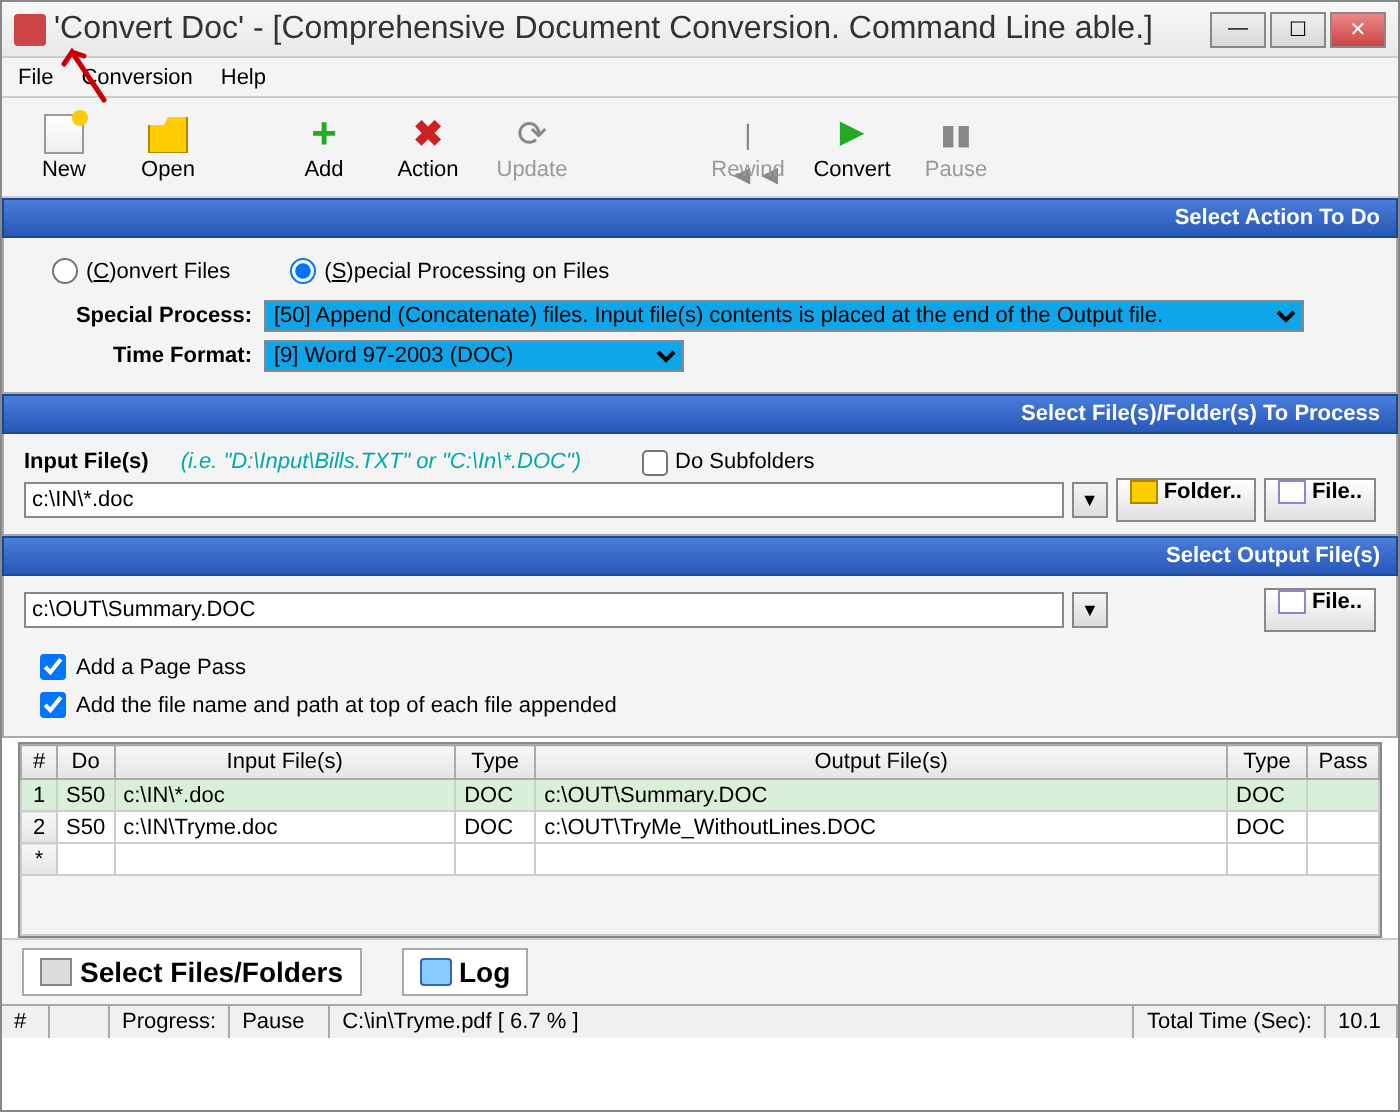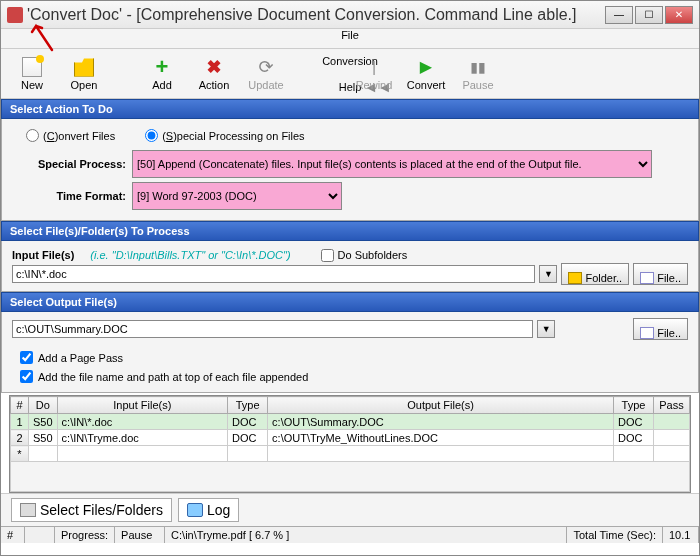--- a/index.html
+++ b/index.html
@@ -5,71 +5,71 @@
 * { box-sizing: border-box; margin: 0; padding: 0; font-family: Tahoma, sans-serif; }
 body { background: #fff; font-size: 11px; width: 700px; height: 556px; overflow: hidden; border: 1px solid #888; }
 
 .titlebar { height: 28px; background: linear-gradient(#f8f8f8,#e8e8e8); border-bottom: 1px solid #ccc; display: flex; align-items: center; padding: 0 6px; }
 .titlebar .icon { width: 16px; height: 16px; margin-right: 4px; background: #c44; border-radius: 2px; }
 .titlebar .title { flex: 1; color: #333; font-size: 16px; }
 .titlebar .winbtns { display: flex; gap: 2px; }
 .winbtn { width: 28px; height: 18px; border: 1px solid #888; background: linear-gradient(#f0f0f0,#d8d8d8); display: flex; align-items: center; justify-content: center; font-size: 10px; cursor: pointer; }
 .winbtn.close { background: linear-gradient(#e88,#c44); color: #fff; }
 
-.menubar { height: 20px; background: #f4f4f4; border-bottom: 1px solid #ccc; display: flex; align-items: center; padding: 0 8px; gap: 14px; flex-direction: column; }
+.menubar { height: 20px; background: #f4f4f4; border-bottom: 1px solid #ccc; display: flex; align-items: center; padding: 0 8px; gap: 14px; }
 .menuitem { cursor: pointer; }
 
 .toolbar { height: 50px; background: #f4f4f4; border-bottom: 1px solid #ccc; display: flex; align-items: center; padding: 0 8px; gap: 6px; }
 .tbtn { display: flex; flex-direction: column; align-items: center; width: 46px; cursor: pointer; padding: 2px; }
 .tbtn.disabled { color: #999; }
 .tbtn .ticon { width: 20px; height: 20px; margin-bottom: 2px; }
 .tgap { width: 20px; }
 .tgap.big { width: 50px; }
 .i-new { background: linear-gradient(#fff,#eee); border: 1px solid #999; position: relative; }
 .i-new::after { content:''; position:absolute; top:-3px; right:-3px; width:8px; height:8px; background:#fc0; border-radius:50%; }
 .i-open { background: #fc0; border: 1px solid #a80; clip-path: polygon(0 30%, 40% 30%, 50% 10%, 100% 10%, 100% 100%, 0 100%); }
 .i-add { color:#2a2; font-size:22px; text-align:center; line-height:20px; font-weight:bold; }
 .i-del { color:#c22; font-size:18px; text-align:center; line-height:20px; font-weight:bold; }
 .i-upd { color:#888; font-size:18px; text-align:center; line-height:20px; }
 .i-rew { color:#888; font-size:14px; text-align:center; line-height:20px; }
 .i-play { color:#2a2; font-size:16px; text-align:center; line-height:20px; }
 .i-pause { color:#888; font-size:14px; text-align:center; line-height:20px; }
 
-.section-hdr { background: linear-gradient(#4a7cd8,#2858b8); color: #fff; font-weight: bold; padding: 3px 8px; font-size: 11px; border: 1px solid #1a4898; }
+.section-hdr { background: linear-gradient(#4a7cd8,#2858b8); color: #fff; font-weight: bold; padding: 3px 8px; font-size: 11px; border: 1px solid #1a4898; text-align: right; }
 .section-body { padding: 6px 10px; border: 1px solid #aaa; border-top: none; background: #f4f4f4; }
 
 .radio-row { display: flex; gap: 30px; padding: 4px 14px; }
 .radio-row label { display: flex; align-items: center; gap: 4px; cursor: pointer; }
 .radio-row u { text-decoration: underline; }
 
 .form-row { display: flex; align-items: center; margin: 4px 0; }
 .form-row .lbl { width: 120px; text-align: right; font-weight: bold; padding-right: 6px; }
-select { font-size: 11px; border: 1px solid #888; background: #f9a8d4; height: 28px; }
+select { font-size: 11px; border: 1px solid #888; background: #0ea5e9; height: 16px; }
 
 .iolabel { font-weight: bold; padding: 2px 0; }
 .hint { color: #0aa; font-style: italic; padding-left: 16px; }
 .iorow { display: flex; align-items: center; gap: 4px; }
 .iorow input[type=text] { flex: 1; border: 1px solid #888; height: 18px; padding: 0 3px; font-size: 11px; }
 .dd { width: 18px; height: 18px; border: 1px solid #888; background: linear-gradient(#f4f4f4,#ddd); text-align: center; line-height: 16px; cursor: pointer; font-size: 9px; }
-.fbtn { height: 22px; border: 1px solid #888; background: linear-gradient(#fff,#e0e0e0); padding: 0 6px; display: flex; align-items: flex-end; gap: 3px; cursor: pointer; }
+.fbtn { height: 22px; border: 1px solid #888; background: linear-gradient(#fff,#e0e0e0); padding: 0 6px; display: flex; align-items: flex-start; gap: 3px; cursor: pointer; font-weight: bold; }
 .fbtn .fi { width: 14px; height: 12px; background: #fc0; border: 1px solid #a80; }
 .fbtn .fi.file { background: #fff; border: 1px solid #88c; }
 .subfolder { margin-left: 30px; display: flex; align-items: center; gap:4px; }
 
 .chk-row { padding: 3px 8px; display: flex; align-items: center; gap: 5px; }
 
 .grid { border: 1px solid #888; margin: 2px 8px 0 8px; }
 .grid table { width: 100%; border-collapse: collapse; font-size: 11px; }
 .grid th { background: linear-gradient(#f8f8f8,#e4e4e4); border: 1px solid #aaa; padding: 2px 4px; font-weight: normal; }
 .grid td { border: 1px solid #ccc; padding: 1px 4px; background: #fff; height: 16px; }
 .grid tr.hl td { background: #d8f0d8; }
 .grid td.rowh { background: linear-gradient(#f8f8f8,#e4e4e4); text-align:center; width:16px; }
 .grid td.star { background: linear-gradient(#f8f8f8,#e4e4e4); text-align:center; }
 
-.bottom-tabs { display: flex; align-items: flex-start; padding: 4px 10px; gap: 6px; border-top: 1px solid #ccc; background:#f4f4f4; }
+.bottom-tabs { display: flex; align-items: flex-start; padding: 4px 10px; gap: 20px; border-top: 1px solid #ccc; background:#f4f4f4;font-weight:bold; }
 .btab { display: flex; align-items: center; gap: 4px; padding: 3px 8px; border: 1px solid #aaa; background: #fff; cursor: pointer; font-size: 14px; }
 .btab .bi { width: 16px; height: 14px; }
 .bi1 { background: #ddd; border:1px solid #888; }
 .bi2 { background: #8cf; border:1px solid #36a; border-radius: 2px; }
 
 .statusbar { display: flex; border-top: 1px solid #aaa; background: #f0f0f0; font-size: 11px; }
 .statusbar > div { border-right: 1px solid #aaa; padding: 2px 6px; }
 
 .arrow-overlay { position: absolute; top: 22px; left: 30px; width: 30px; height: 30px; pointer-events: none; }
 </style>

